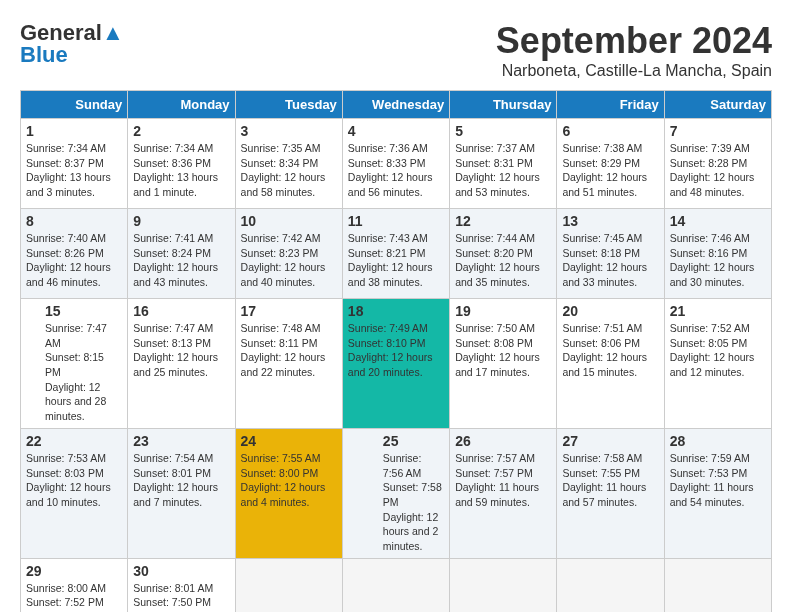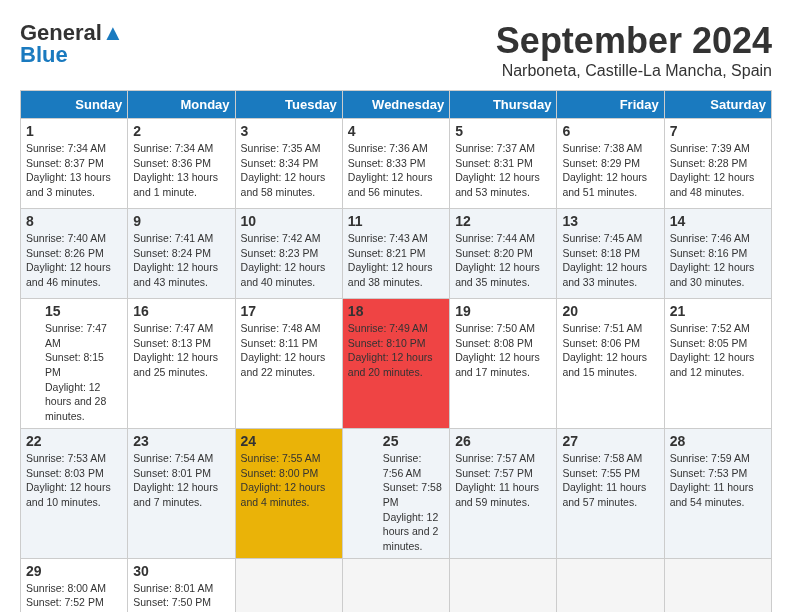--- a/index.html
+++ b/index.html
@@ -172,21 +172,21 @@
           <div class="day-info">Sunrise: 7:47 AM<br>Sunset: 8:15 PM<br>Daylight: 12 hours and 28 minutes.</div>
         </td>
         <td style="background: rgb(255, 255, 255);">
           <span class="day-num">16</span>
           <div class="day-info">Sunrise: 7:47 AM<br>Sunset: 8:13 PM<br>Daylight: 12 hours and 25 minutes.</div>
         </td>
         <td style="background: rgb(255, 255, 255);">
           <span class="day-num">17</span>
           <div class="day-info">Sunrise: 7:48 AM<br>Sunset: 8:11 PM<br>Daylight: 12 hours and 22 minutes.</div>
         </td>
-        <td style="background: #ef4444;">
+        <td style="background: #14b8a6;">
           <span class="day-num">18</span>
           <div class="day-info">Sunrise: 7:49 AM<br>Sunset: 8:10 PM<br>Daylight: 12 hours and 20 minutes.</div>
         </td>
         <td style="background: rgb(255, 255, 255); margin-top: 6px;">
           <span class="day-num">19</span>
           <div class="day-info">Sunrise: 7:50 AM<br>Sunset: 8:08 PM<br>Daylight: 12 hours and 17 minutes.</div>
         </td>
         <td style="background: rgb(255, 255, 255);">
           <span class="day-num">20</span>
           <div class="day-info">Sunrise: 7:51 AM<br>Sunset: 8:06 PM<br>Daylight: 12 hours and 15 minutes.</div>

